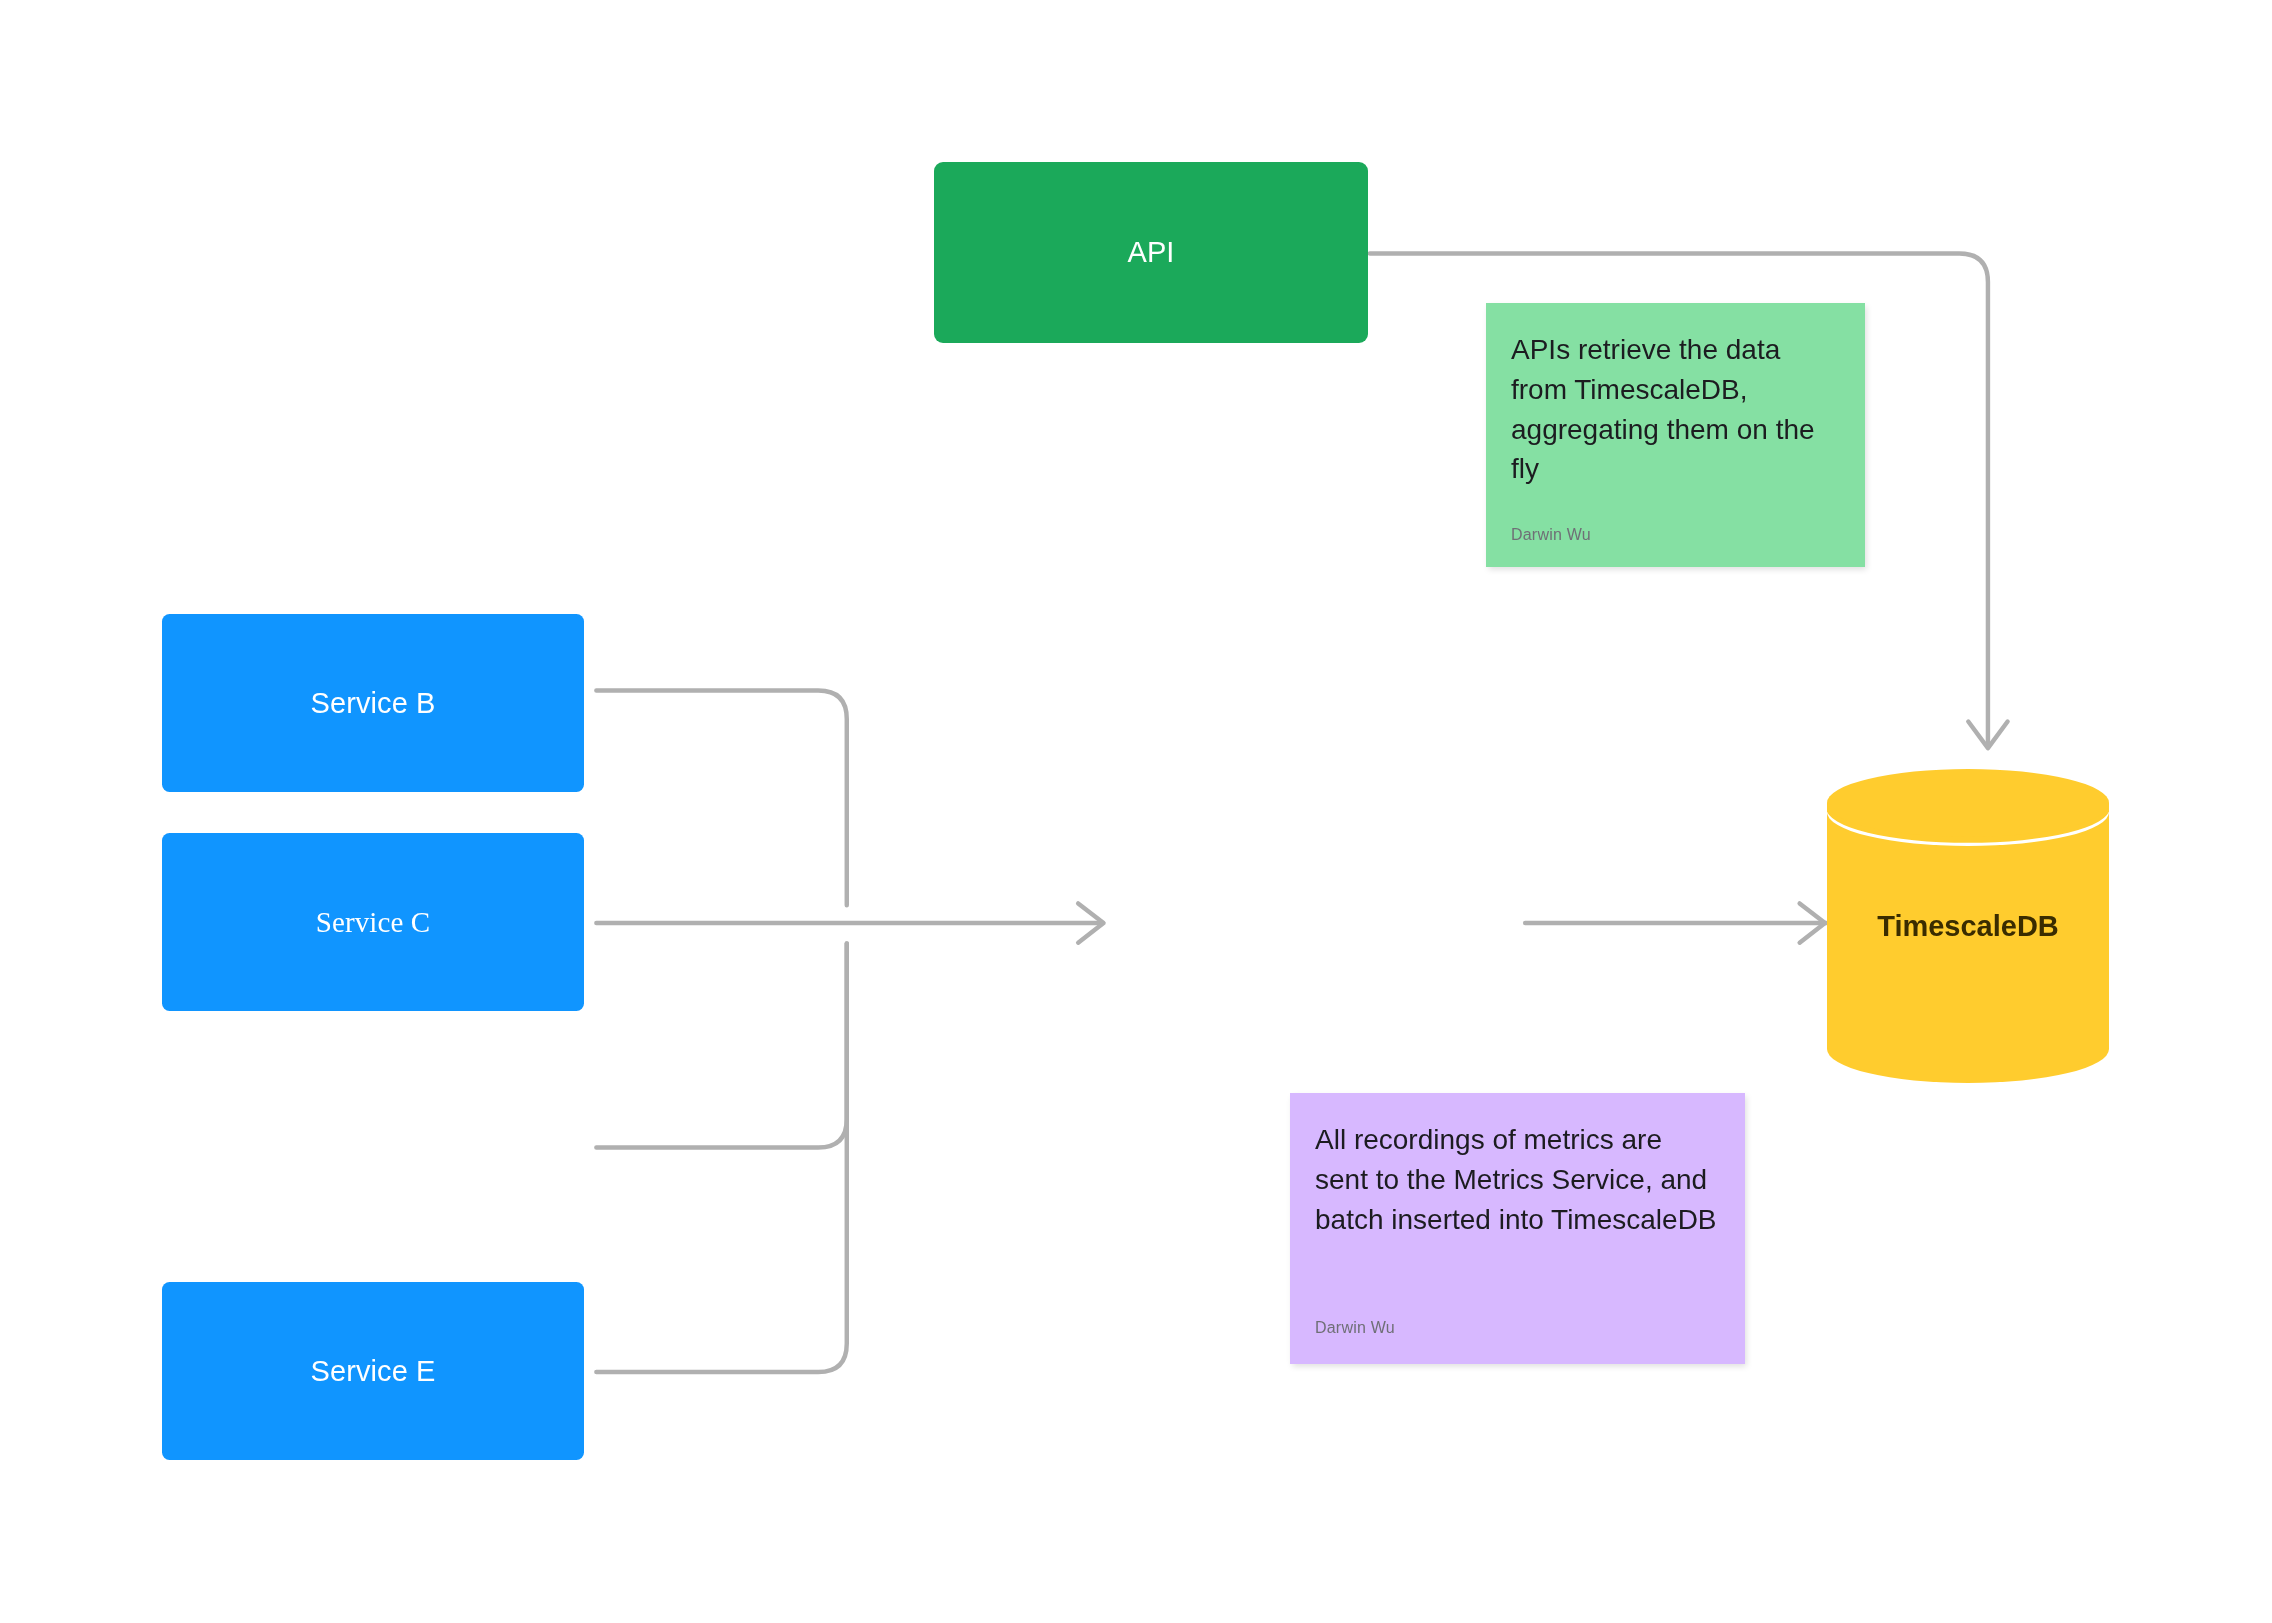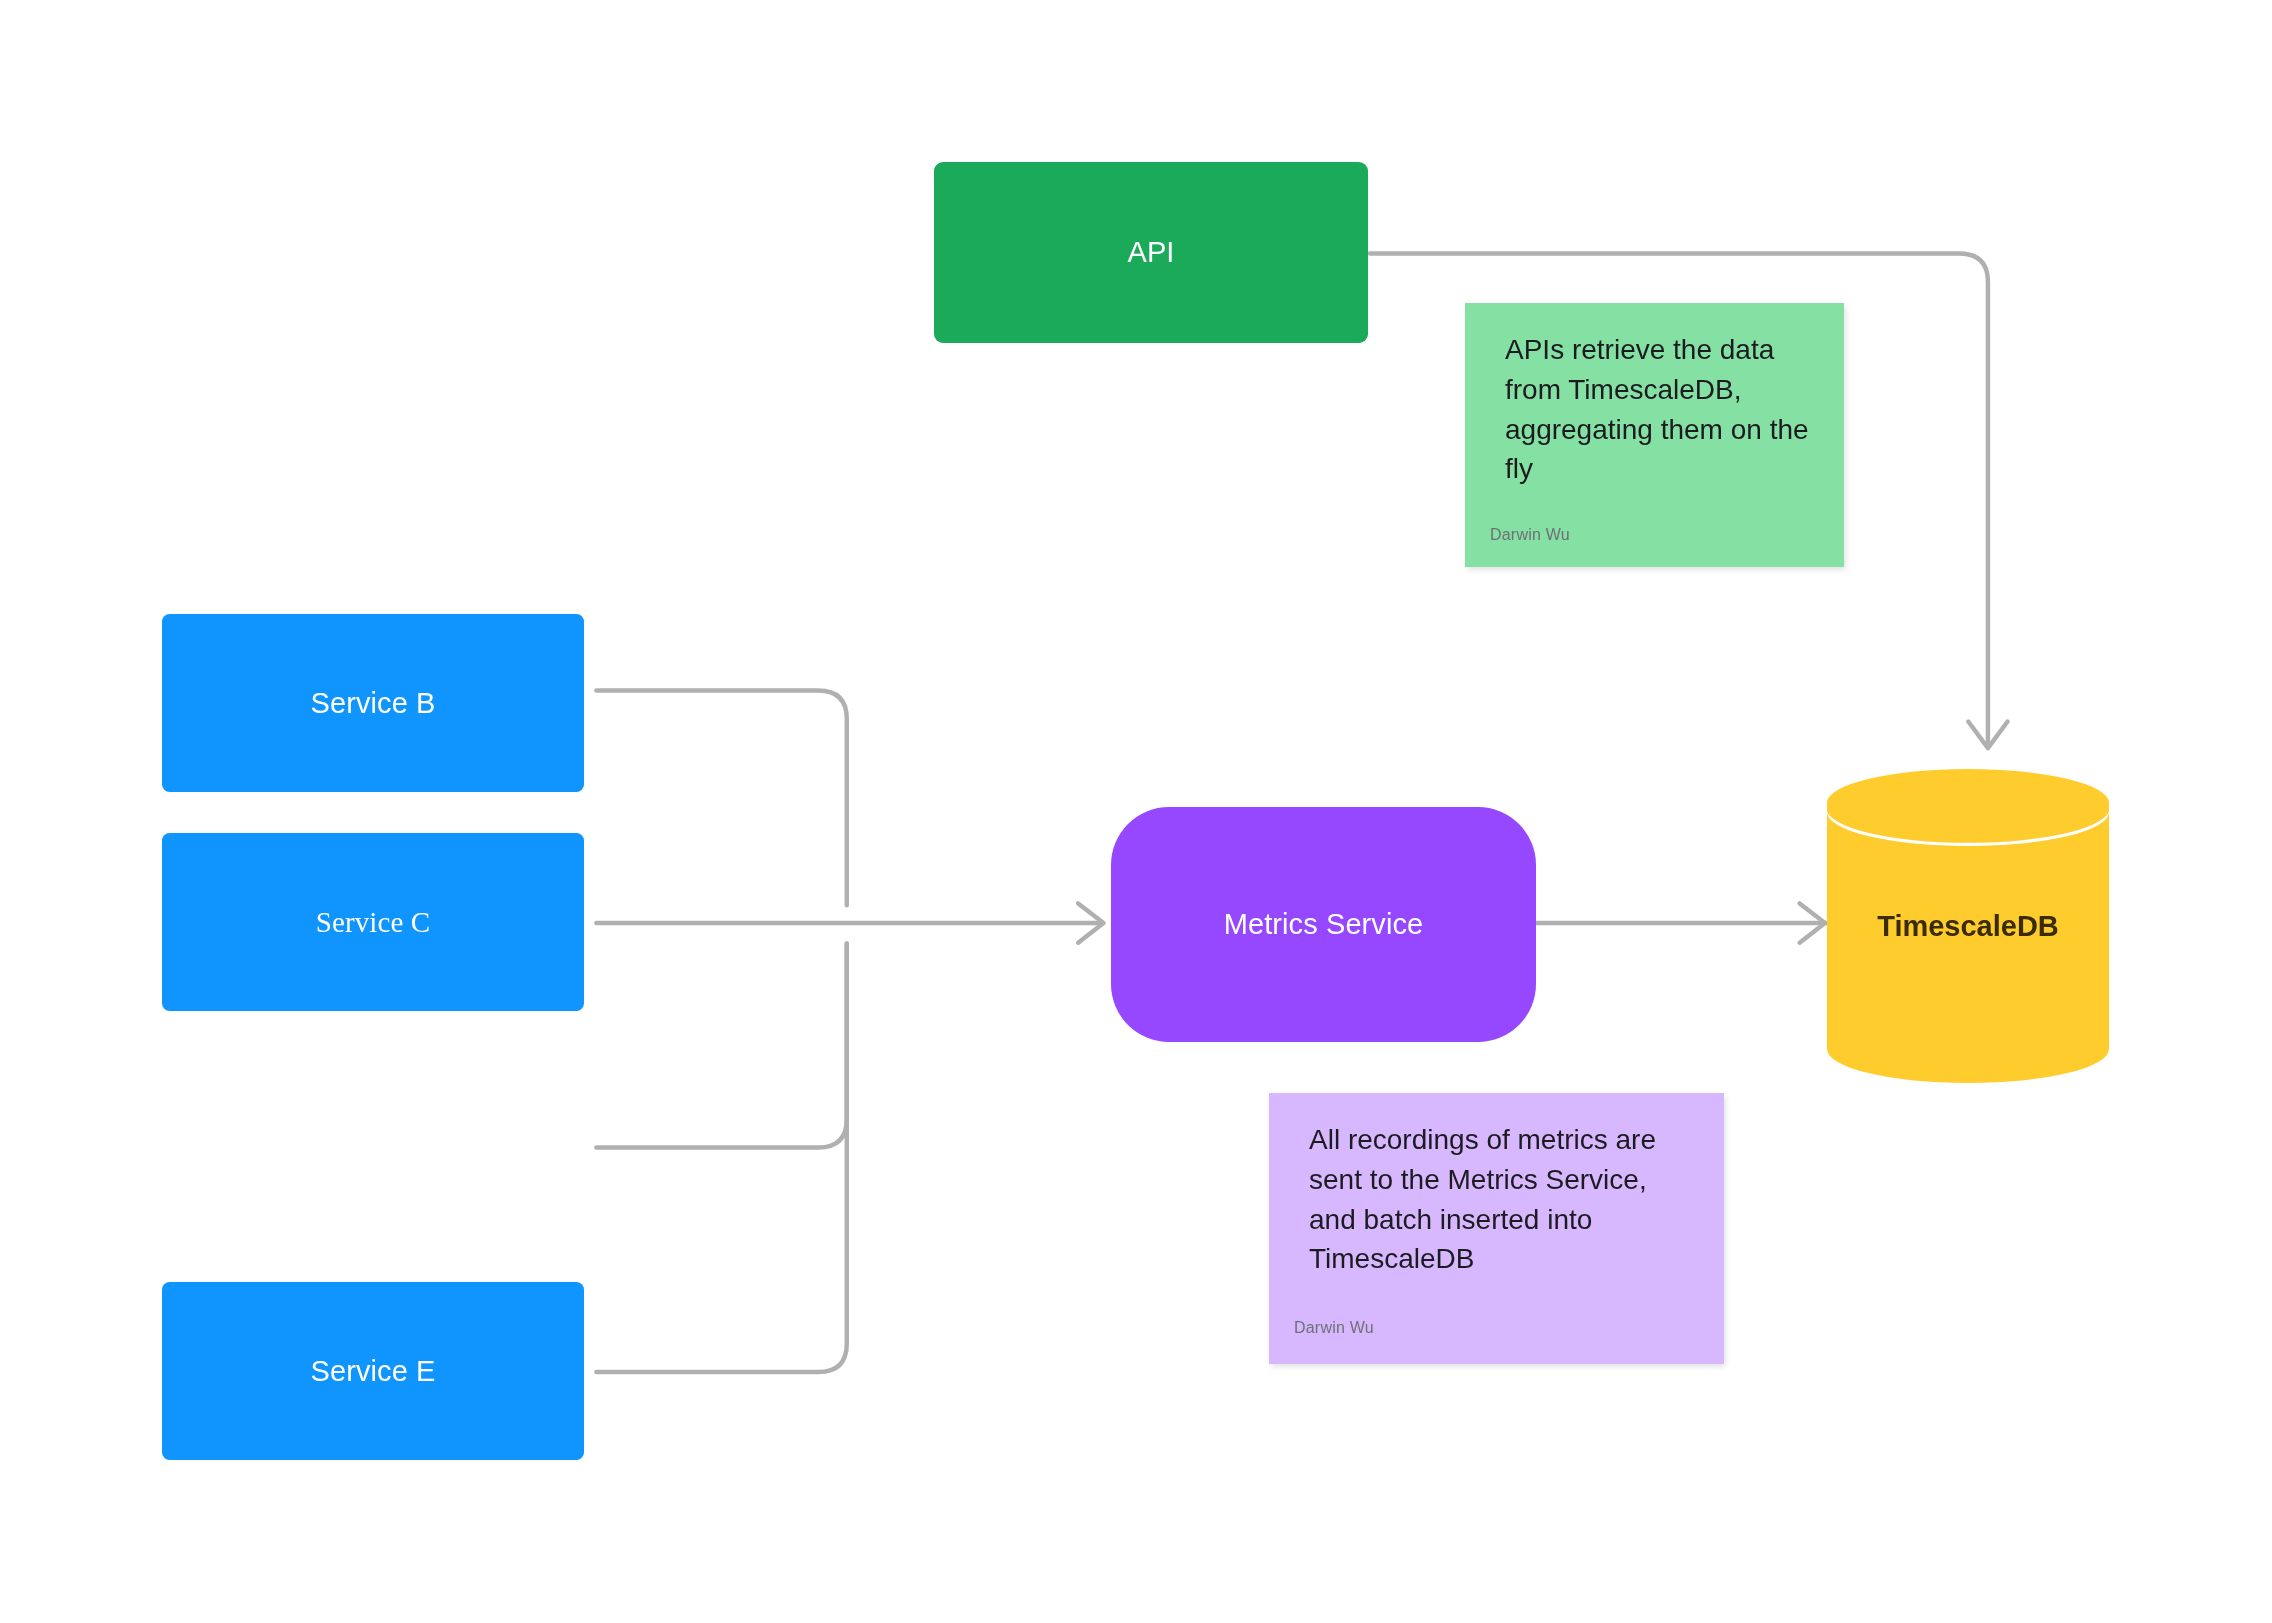--- a/index.html
+++ b/index.html
@@ -120,22 +120,23 @@
     align-items: center;
     justify-content: center;
     color: #3a2c00;
     font-size: 29px;
   }
 
   
   .sticky {
     position: absolute;
     box-sizing: border-box;
-    padding: 27px 25px 0 40px;
+    padding: 27px 25px 0 25px;
     box-shadow: 1.9px 2.5px 6.3px rgba(0,0,0,0.13);
+    margin-left: 21px;
   }
   .sticky-text {
     font-size: 28px;
     line-height: 1.42;
     color: #1c1c20;
     white-space: pre-line;
   }
   .sticky-author {
     position: absolute;
     left: 25px;
@@ -196,23 +197,20 @@
 
   <div class="node svc" style="left:162px; top:833px;font-family:Liberation Serif, serif;">
     <span class="node-label">Service C</span>
   </div>
 
 
   <div class="node svc" style="left:162px; top:1282px;">
     <span class="node-label">Service E</span>
   </div>
 
-  <div class="node metrics">
-    <span class="node-label">Metrics Service</span>
-  </div>
 
   <div class="cylinder">
     <div class="cyl-body"></div>
     <div class="cyl-top"></div>
     <div class="cyl-rim"></div>
     <div class="cyl-text">TimescaleDB</div>
   </div>
 
   <div class="sticky note-green">
     <div class="sticky-text">APIs retrieve the data from TimescaleDB, aggregating them on the fly</div>

